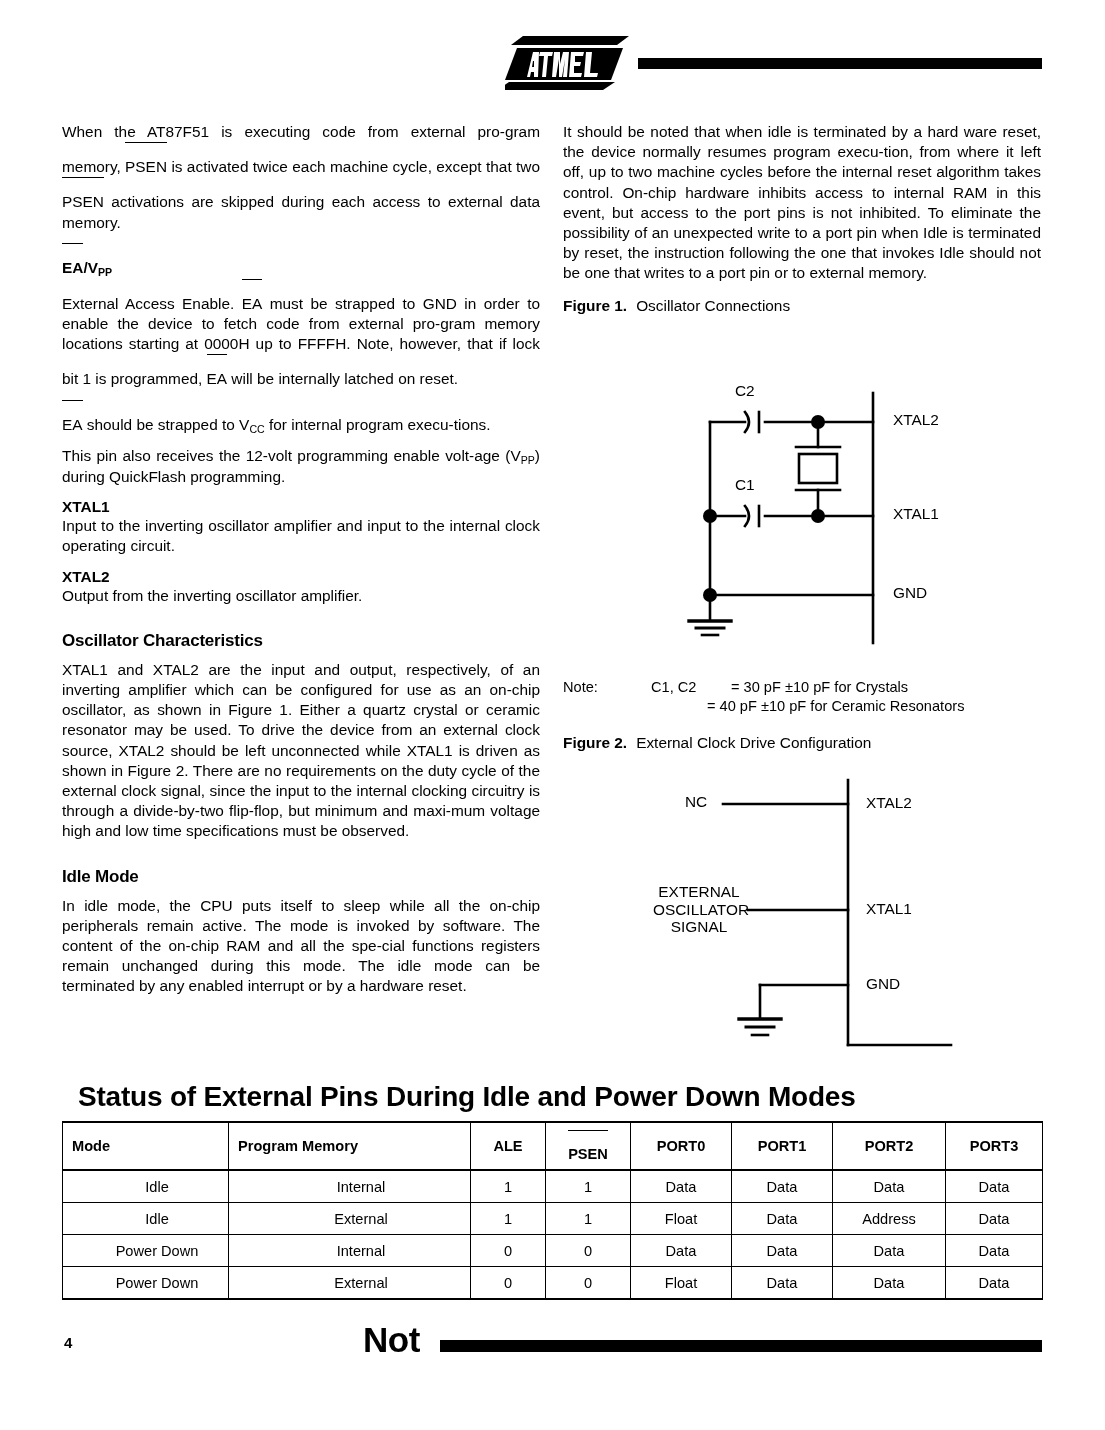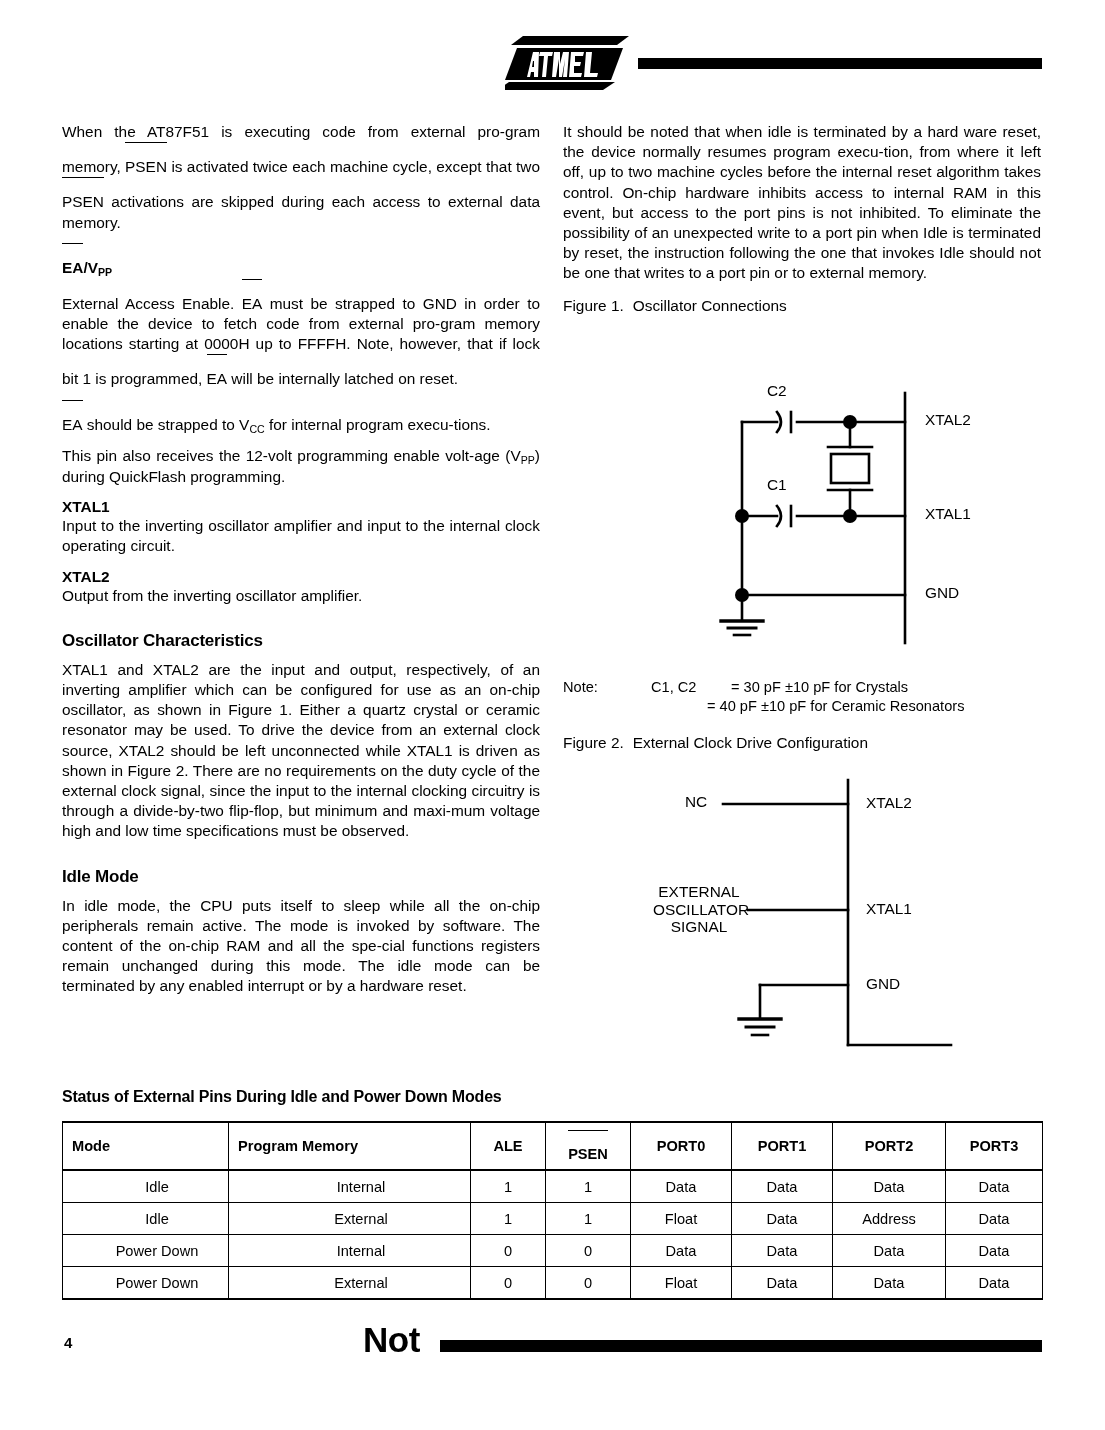--- a/index.html
+++ b/index.html
@@ -86,21 +86,21 @@
     position: relative;
     top: 3.5px;
     font-weight: inherit;
   }
 
   
   .figcap {
     font-size: 15.4px;
     line-height: 20px;
   }
-  .figcap b { font-weight: normal; margin-top: 36px; }
+  .figcap b { font-weight: bold; margin-top: 36px; }
   .figcap .capspace { display:inline-block; width:9px; }
 
   
   .figwrap { position: relative; }
   .figwrap svg { display:block; }
 
   
   .note {
     position: absolute;
     left: 563px;
@@ -117,23 +117,23 @@
   .note-indent { width: 144px; flex:none; }
 
   
   #bottom {
     position: absolute;
     left: 62px;
     top: 1085px;
     width: 980px;
   }
   h2.bigsect {
-    font-size: 16px;
-    font-weight: bold;
-    margin: 0 0 12px 0;
+    font-size: 28px;
+    font-weight: bold;
+    margin: 0 0 12px 16px;
     line-height: 24px;
     letter-spacing: -0.2px;
   }
 
   table.status {
     border-collapse: collapse;
     width: 980px;
     font-size: 14.6px;
     table-layout: fixed;
     border-radius: 20px;
@@ -256,21 +256,21 @@
     <h2 class="sect">Idle Mode</h2>
     <p class="body">In idle mode, the CPU puts itself to sleep while all the on-chip peripherals remain active. The mode is invoked by software. The content of the on-chip RAM and all the spe-cial functions registers remain unchanged during this mode. The idle mode can be terminated by any enabled interrupt or by a hardware reset.</p>
   </div>
 
   <div class="col right">
     <p class="body">It should be noted that when idle is terminated by a hard ware reset, the device normally resumes program execu-tion, from where it left off, up to two machine cycles before the internal reset algorithm takes control. On-chip hardware inhibits access to internal RAM in this event, but access to the port pins is not inhibited. To eliminate the possibility of an unexpected write to a port pin when Idle is terminated by reset, the instruction following the one that invokes Idle should not be one that writes to a port pin or to external memory.</p>
 
     <div class="figcap" style="margin-top:12px;"><b>Figure 1.</b><span class="capspace"></span><span>Oscillator Connections</span></div>
   </div>
 
-  <div class="figwrap" style="position:absolute; left:595px; top:385px;">
+  <div class="figwrap" style="position:absolute; left:563px; top:385px;">
     <svg width="480" height="275" viewBox="0 0 480 275" xmlns="http://www.w3.org/2000/svg">
       <g stroke="#000" stroke-width="2.6" fill="none" stroke-linecap="square">
 
         <line x1="310" y1="8" x2="310" y2="258"></line>
 
         <line x1="147" y1="37" x2="182" y2="37"></line>
         <line x1="202" y1="37" x2="310" y2="37"></line>
 
         <path d="M 182 27 Q 190 37 182 47" stroke-width="2.6"></path>
         <line x1="196" y1="27" x2="196" y2="47"></line>

